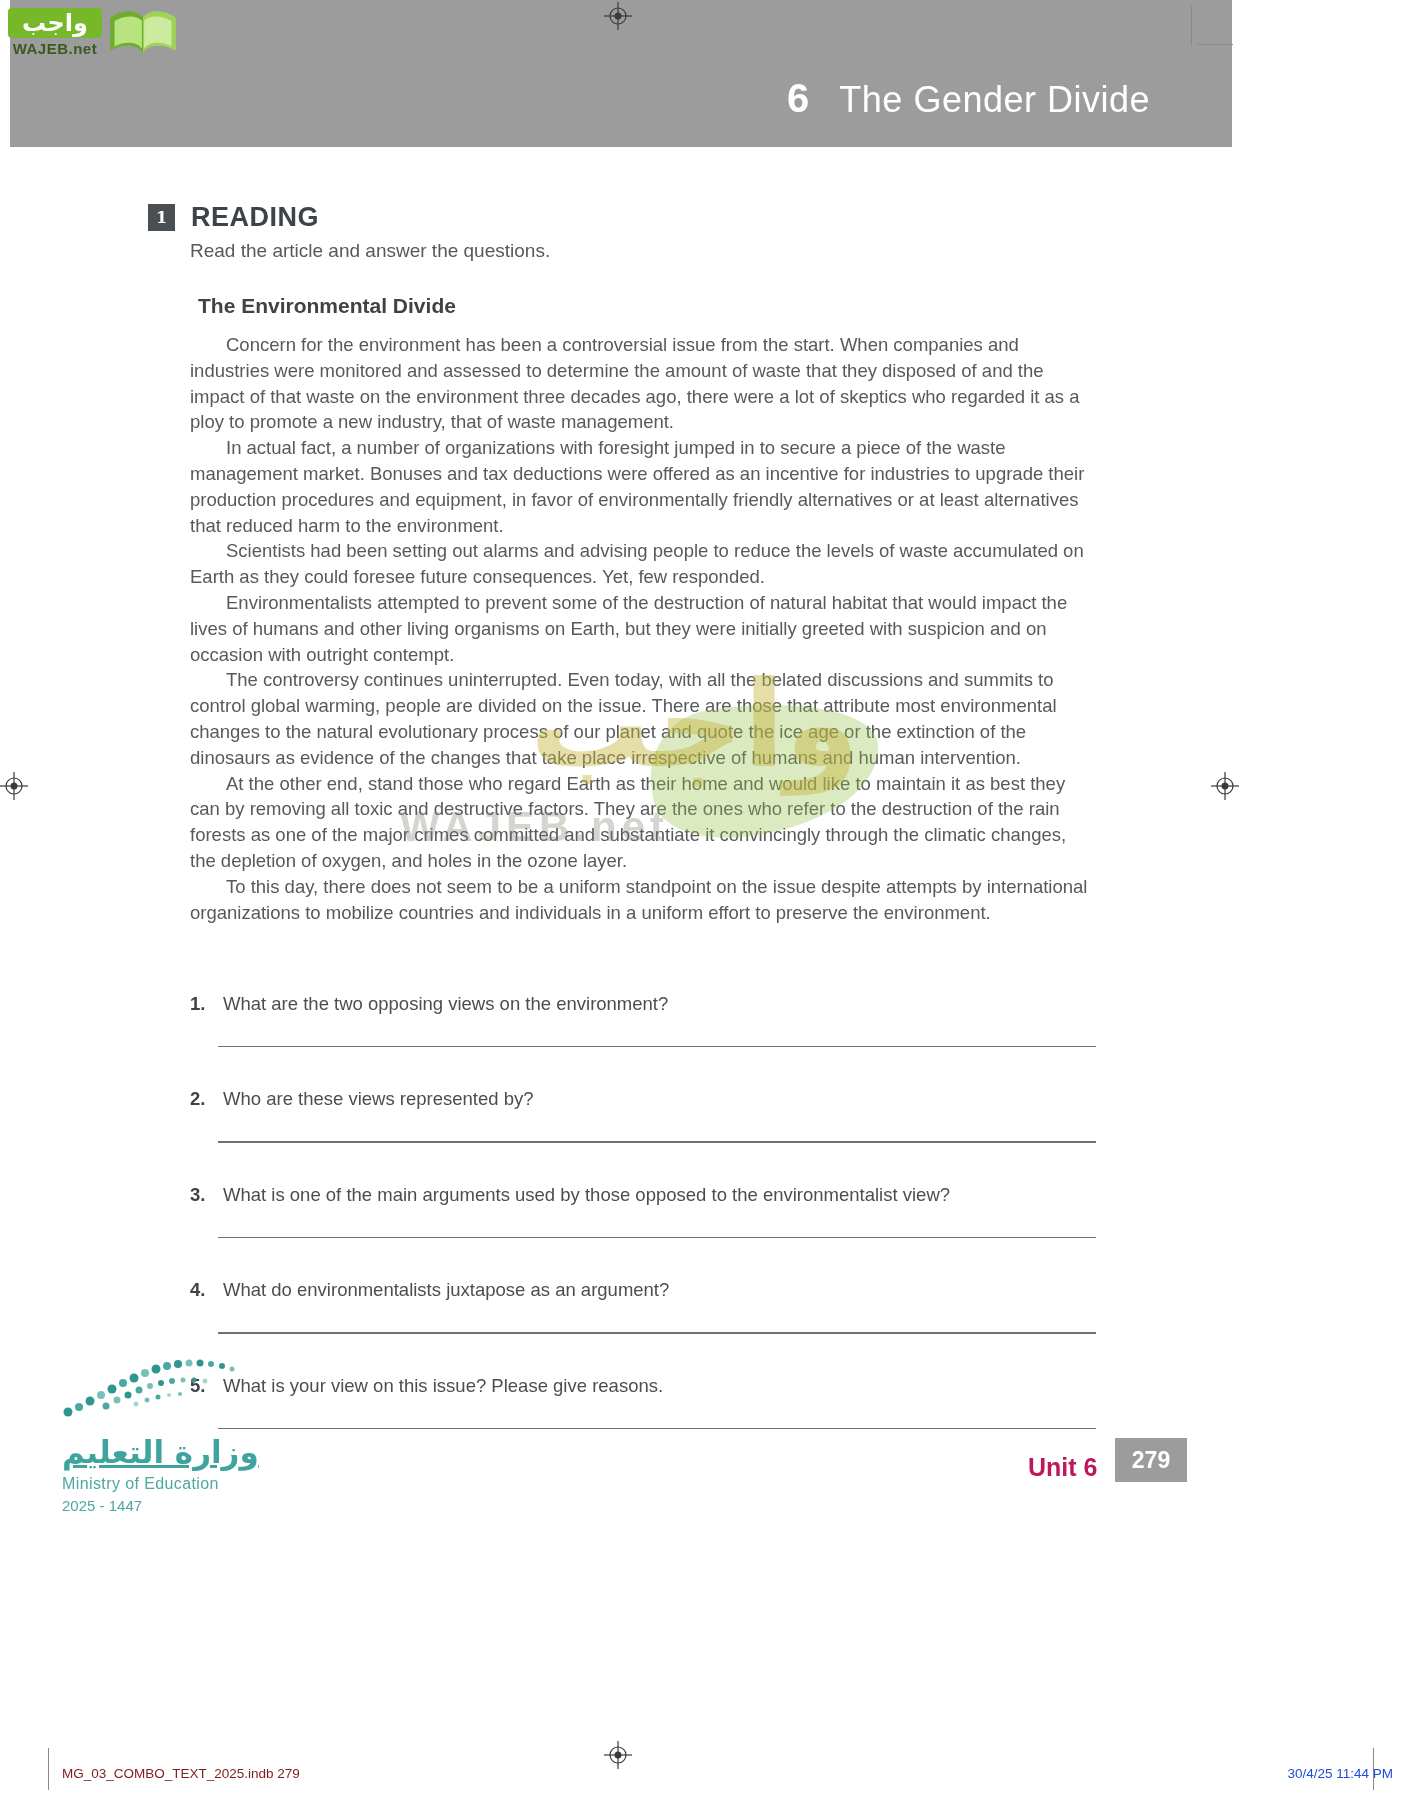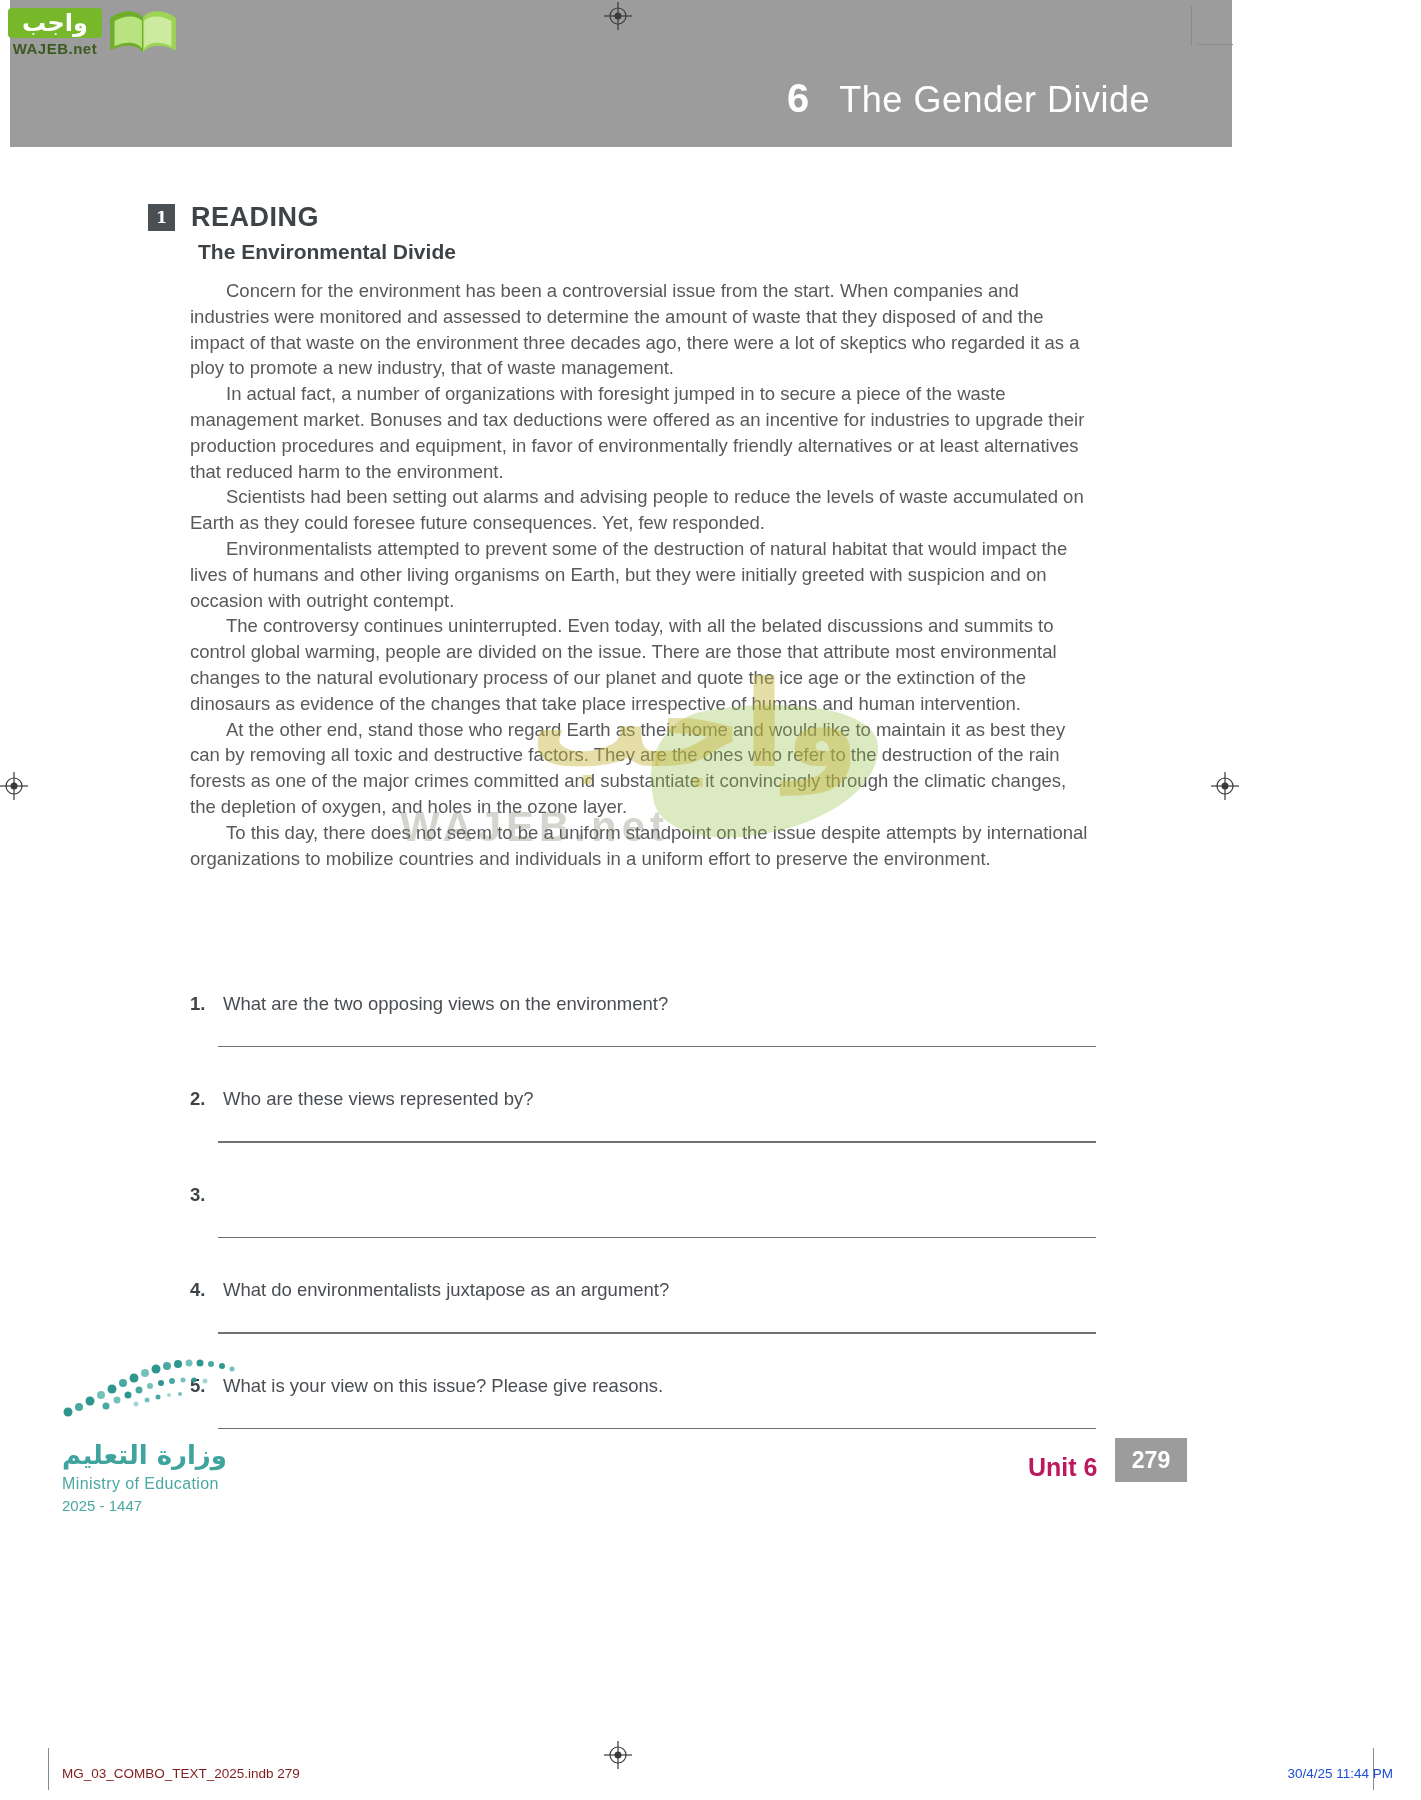--- a/index.html
+++ b/index.html
@@ -119,21 +119,21 @@
     height: 1.4px; background: #707070;
     margin: 31px 0 41px 28px;
   }
 
   
   .ministry {
     position: absolute; left: 62px; top: 1338px; width: 220px;
   }
   .ministry-ar {
     font-family: "DejaVu Sans", sans-serif;
-    color: #3fa39e; font-size: 26px; font-weight: bold; margin-top: 6px;
+    color: #3fa39e; font-size: 31px; font-weight: bold;  text-decoration: underline;
   }
   .ministry-en { color: #4aa7a2; font-size: 16px; margin-top: 5px; letter-spacing: 0.4px; }
   .ministry-years { color: #4aa7a2; font-size: 15px; margin-top: 4px; }
 
   .unit-label {
     position: absolute; left: 1028px; top: 1453px;
     font-size: 25px; font-weight: bold; color: #be185d;
   }
   .page-tab {
     position: absolute; left: 1115px; top: 1438px;
@@ -206,20 +206,21 @@
   <div class="trim trim-tr-h"></div>
   <div class="trim trim-bl-v"></div>
   <div class="trim trim-br-v"></div>
 
   <div class="section-head">
     <div class="badge">1</div>
     <div class="section-title">READING</div>
   </div>
 
   <div class="main-col">
+    <p class="instruction">Read the article and answer the questions.</p>
     <h3 class="article-title">The Environmental Divide</h3>
     <p class="article-p">Concern for the environment has been a controversial issue from the start. When companies and industries were monitored and assessed to determine the amount of waste that they disposed of and the impact of that waste on the environment three decades ago, there were a lot of skeptics who regarded it as a ploy to promote a new industry, that of waste management.</p>
     <p class="article-p">In actual fact, a number of organizations with foresight jumped in to secure a piece of the waste management market. Bonuses and tax deductions were offered as an incentive for industries to upgrade their production procedures and equipment, in favor of environmentally friendly alternatives or at least alternatives that reduced harm to the environment.</p>
     <p class="article-p">Scientists had been setting out alarms and advising people to reduce the levels of waste accumulated on Earth as they could foresee future consequences. Yet, few responded.</p>
     <p class="article-p">Environmentalists attempted to prevent some of the destruction of natural habitat that would impact the lives of humans and other living organisms on Earth, but they were initially greeted with suspicion and on occasion with outright contempt.</p>
     <p class="article-p">The controversy continues uninterrupted. Even today, with all the belated discussions and summits to control global warming, people are divided on the issue. There are those that attribute most environmental changes to the natural evolutionary process of our planet and quote the ice age or the extinction of the dinosaurs as evidence of the changes that take place irrespective of humans and human intervention.</p>
     <p class="article-p">At the other end, stand those who regard Earth as their home and would like to maintain it as best they can by removing all toxic and destructive factors. They are the ones who refer to the destruction of the rain forests as one of the major crimes committed and substantiate it convincingly through the climatic changes, the depletion of oxygen, and holes in the ozone layer.</p>
     <p class="article-p">To this day, there does not seem to be a uniform standpoint on the issue despite attempts by international organizations to mobilize countries and individuals in a uniform effort to preserve the environment.</p>
   </div>
 
@@ -238,20 +239,21 @@
     <div class="answer-line"></div>
 
     <div class="question-row">
       <span class="q-num">2.</span>
       <span>Who are these views represented by?</span>
     </div>
     <div class="answer-line"></div>
 
     <div class="question-row">
       <span class="q-num">3.</span>
+      <span>What is one of the main arguments used by those opposed to the environmentalist view?</span>
     </div>
     <div class="answer-line"></div>
 
     <div class="question-row">
       <span class="q-num">4.</span>
       <span>What do environmentalists juxtapose as an argument?</span>
     </div>
     <div class="answer-line"></div>
 
     <div class="question-row">

